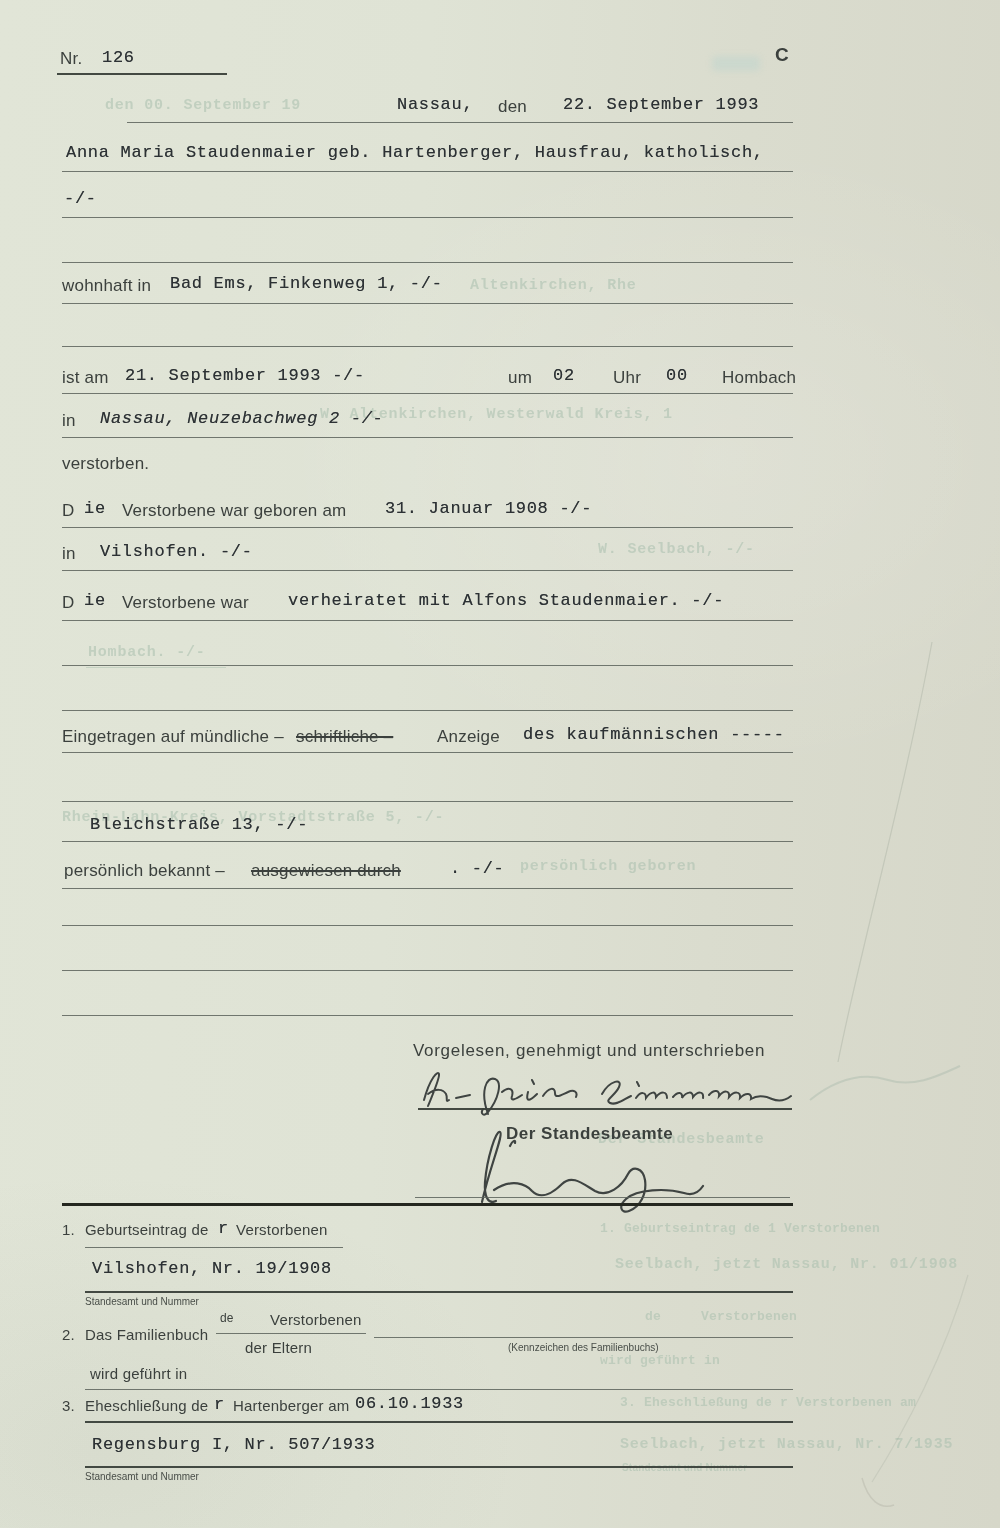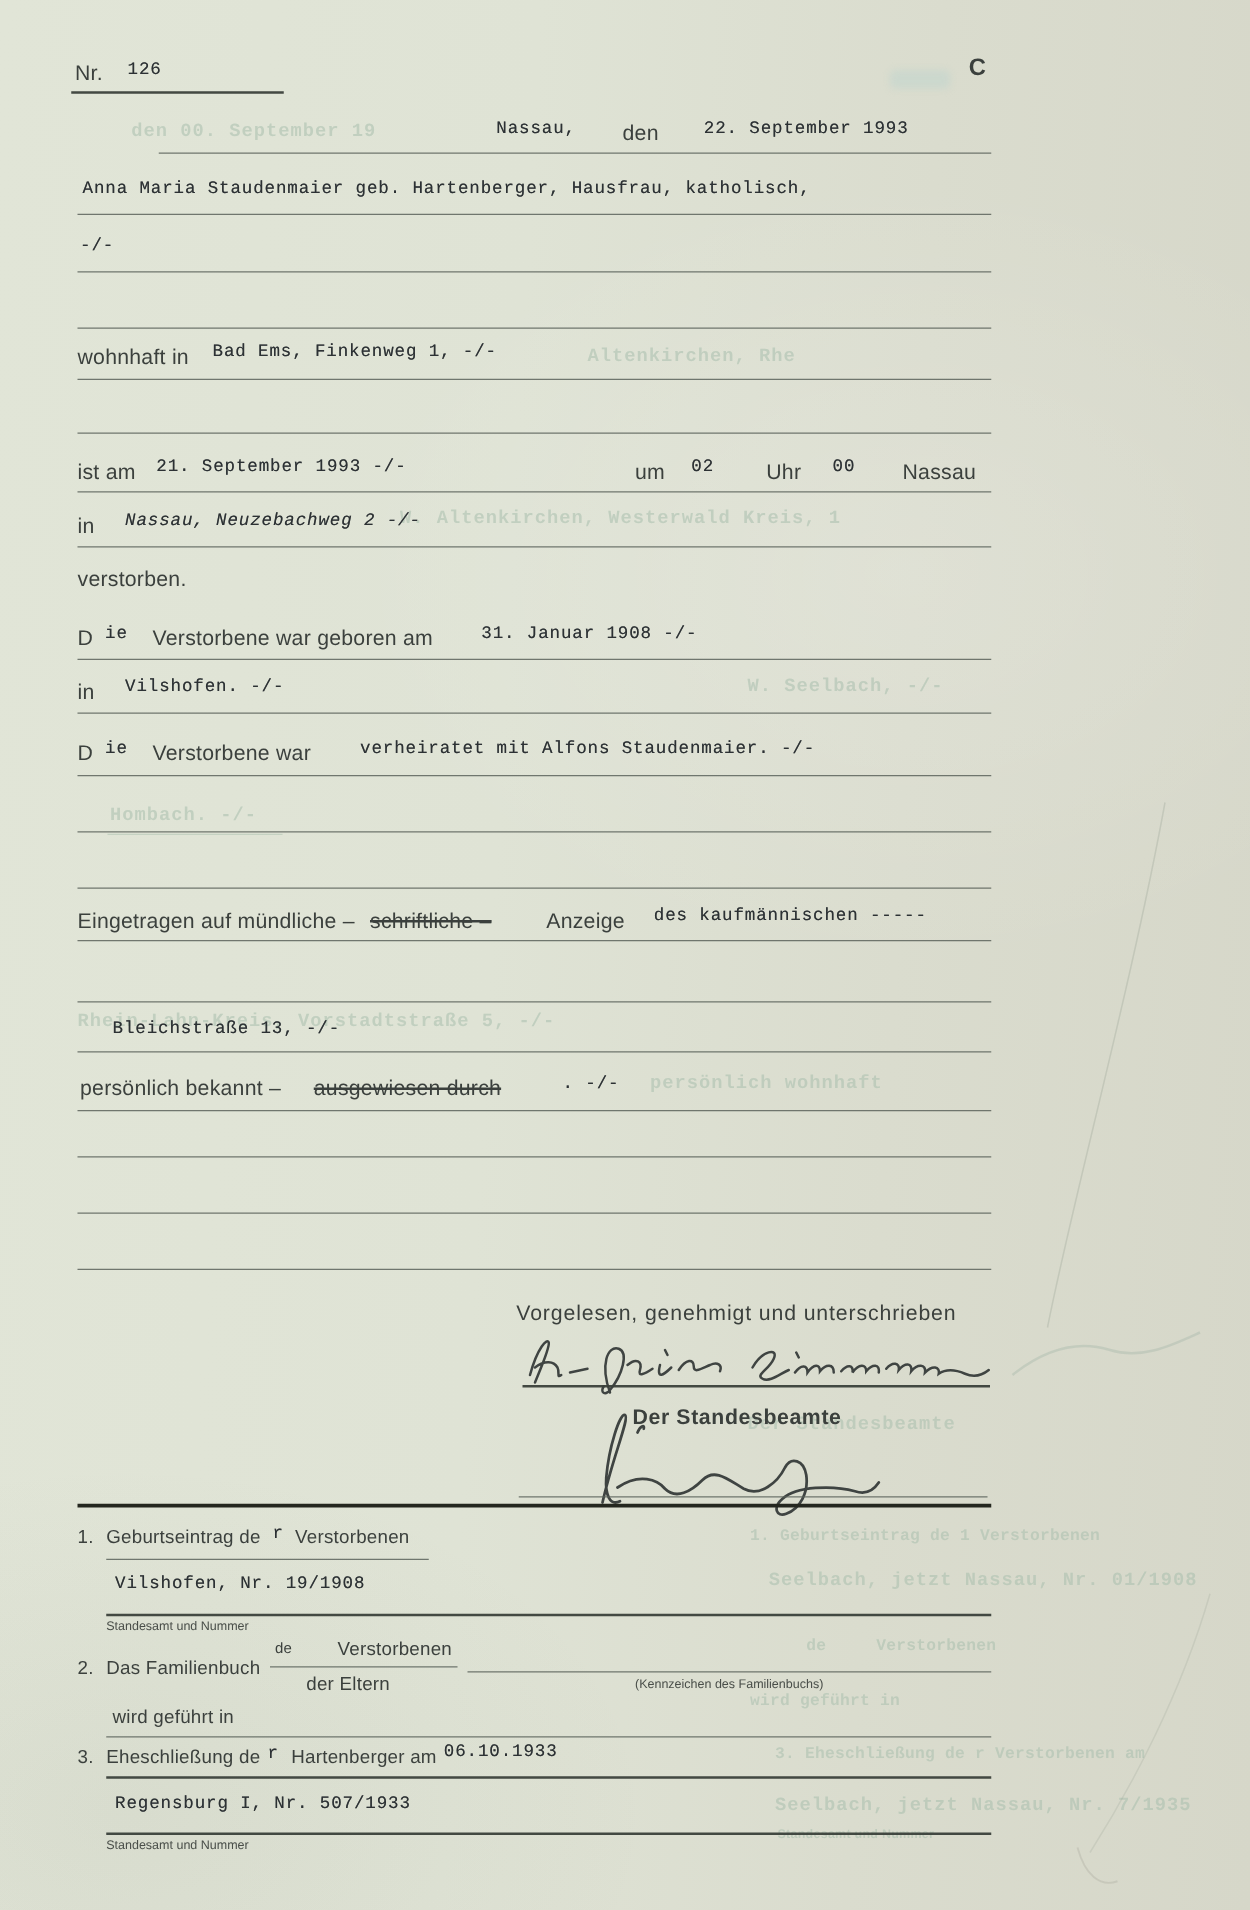--- a/index.html
+++ b/index.html
@@ -9,21 +9,21 @@
       radial-gradient(ellipse 700px 500px at 72% 30%, rgba(255,255,255,.14), transparent 65%),
       radial-gradient(ellipse 600px 400px at 10% 95%, rgba(120,125,110,.08), transparent 70%),
       linear-gradient(93deg,#e1e5d7 0%,#dfe3d5 40%,#dadcce 70%,#d6d7c9 100%);
     font-family:"Liberation Sans",sans-serif;color:#383d3a;
   }
   
   .p{position:absolute;white-space:pre;font-family:"Liberation Sans",sans-serif;
      font-size:17px;letter-spacing:.2px;color:#3b403d;}
   
   .t{position:absolute;white-space:pre;font-family:"Liberation Mono","DejaVu Sans Mono",monospace;
-     font-size:14px;letter-spacing:.7px;color:#2c3134;text-shadow:0 0 .5px rgba(44,49,52,.6);}
+     font-size:17px;letter-spacing:.7px;color:#2c3134;text-shadow:0 0 .5px rgba(44,49,52,.6);}
   .bold{font-weight:bold;}
   .strike{text-decoration:line-through;text-decoration-thickness:1.6px;}
   .rule{position:absolute;height:1px;background:rgba(92,99,92,.85);}
   .rule.d{background:rgba(58,64,58,.95);height:2px;}
   .heavy{position:absolute;height:3px;background:#24271f;}
   .cap{position:absolute;white-space:pre;font-family:"Liberation Sans",sans-serif;
        font-size:10px;color:#494e49;}
   
   .g{position:absolute;white-space:pre;font-family:"Liberation Mono","DejaVu Sans Mono",monospace;
      font-weight:bold;font-size:15px;letter-spacing:.8px;color:#a9bfae;opacity:.55;filter:blur(.6px);}
@@ -39,21 +39,21 @@
 
 <div class="sheet">
 
   <div class="g" style="left:105px;top:97px;">den 00. September 19</div>
   <div class="g" style="left:470px;top:277px;">Altenkirchen, Rhe</div>
   <div class="g" style="left:320px;top:406px;">W. Altenkirchen, Westerwald Kreis, 1</div>
   <div class="g" style="left:598px;top:541px;">W. Seelbach, -/-</div>
   <div class="g" style="left:88px;top:644px;">Hombach. -/-</div>
   <div class="grule" style="left:86px;top:667px;width:140px;"></div>
   <div class="g" style="left:62px;top:809px;">Rhein-Lahn-Kreis, Vorstadtstraße 5, -/-</div>
-  <div class="g" style="left:520px;top:858px;">persönlich wohnhaft</div>
+  <div class="g" style="left:520px;top:858px;">persönlich geboren</div>
   <div class="g" style="left:598px;top:1131px;">Der Standesbeamte</div>
   <div class="g s13" style="left:600px;top:1221px;">1. Geburtseintrag de 1 Verstorbenen</div>
   <div class="g" style="left:615px;top:1256px;">Seelbach, jetzt Nassau, Nr. 01/1908</div>
   <div class="g s13" style="left:645px;top:1309px;">de     Verstorbenen</div>
   <div class="g s13" style="left:600px;top:1353px;">wird geführt in</div>
   <div class="g s13" style="left:620px;top:1395px;">3. Eheschließung de r Verstorbenen am</div>
   <div class="g" style="left:620px;top:1436px;">Seelbach, jetzt Nassau, Nr. 7/1935</div>
   <div class="g s10" style="left:622px;top:1462px;">Standesamt und Nummer</div>
   <div class="smudge" style="left:712px;top:56px;width:48px;height:15px;"></div>
 
@@ -84,21 +84,21 @@
   <span class="t" style="left:170px;top:274px;">Bad Ems, Finkenweg 1, -/-</span>
   <div class="rule" style="left:62px;top:303px;width:731px;"></div>
   <div class="rule" style="left:62px;top:346px;width:731px;"></div>
 
   <span class="p" style="left:62px;top:368px;">ist am</span>
   <span class="t" style="left:125px;top:366px;">21. September 1993 -/-</span>
   <span class="p" style="left:508px;top:368px;">um</span>
   <span class="t" style="left:553px;top:366px;">02</span>
   <span class="p" style="left:613px;top:368px;">Uhr</span>
   <span class="t" style="left:666px;top:366px;">00</span>
-  <span class="p" style="left:722px;top:368px;">Nassau</span>
+  <span class="p" style="left:722px;top:368px;">Hombach</span>
   <div class="rule" style="left:62px;top:393px;width:731px;"></div>
 
   <span class="p" style="left:62px;top:411px;">in</span>
   <span class="t" style="left:100px;top:409px;font-style:italic;">Nassau, Neuzebachweg 2 -/-</span>
   <div class="rule" style="left:62px;top:437px;width:731px;"></div>
   <span class="p" style="left:62px;top:454px;text-align:center;">verstorben.</span>
 
   <span class="p" style="left:62px;top:501px;">D</span>
   <span class="t" style="left:84px;top:499px;">ie</span>
   <span class="p" style="left:122px;top:501px;">Verstorbene war geboren am</span>

